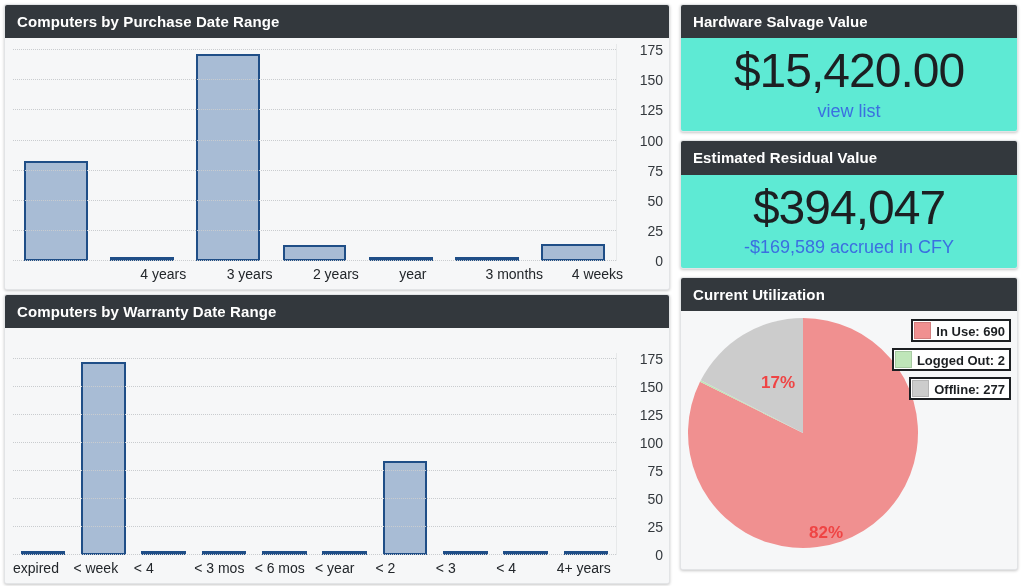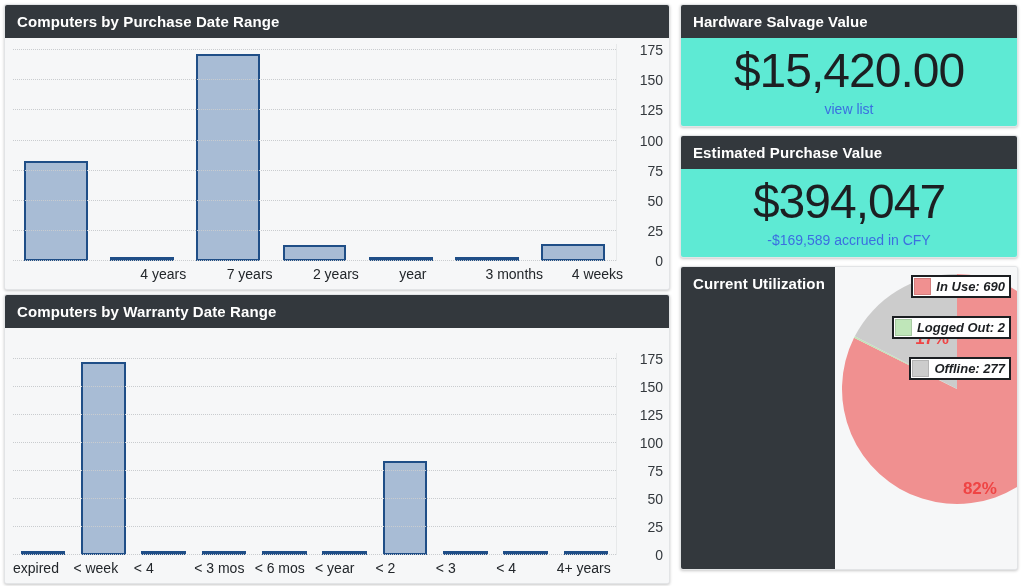--- a/index.html
+++ b/index.html
@@ -139,29 +139,29 @@
   }
   .stat-value {
     font-size: 48px;
     font-weight: 400;
     color: #1c1f22;
     line-height: 1.12;
     letter-spacing: -1px;
     white-space: nowrap;
   }
   .stat-sub {
-    font-size: 14px;
+    font-size: 18px;
     color: #3b6fe0;
     margin-top: 2px;
     line-height: 1.3;
   }
   .stat-sub a { color: #3b6fe0; text-decoration: none; }
 
   
-  .pie-card { flex: 1 1 auto; display: flex; flex-direction: row; }
+  .pie-card { flex: 1 1 auto; display: flex; flex-direction: column; }
   .pie-wrap {
     position: relative;
     flex: 1 1 auto;
     background: #f6f7f8;
   }
   .pie-svg { position: absolute; left: 4px; top: 4px; }
   .pie-label {
     position: absolute;
     font-size: 17px;
     font-weight: bold;
@@ -170,26 +170,25 @@
   .legend {
     position: absolute;
     right: 6px;
     top: 8px;
     display: flex;
     flex-direction: column;
     align-items: flex-end;
   }
   .legend-item {
     display: flex;
-    align-items: center;
+    align-items: flex-end;
     background: #ffffff;
     border: 2px solid #1c1f22;
     padding: 1px 4px 1px 1px;
-    margin-bottom: 18px;
-    font-style: italic;
+    margin-bottom: 6px;
   }
   .legend-swatch {
     width: 17px;
     height: 17px;
     margin-right: 5px;
     border: 1px solid rgba(0,0,0,0.12);
     box-sizing: border-box;
   }
   .legend-text {
     font-size: 13px;
@@ -247,21 +246,21 @@
               <div class="ylabel" style="top: calc(72.2222% - 18.5556px);">50</div>
               <div class="ylabel" style="top: calc(58.3333% - 13.8333px);">75</div>
               <div class="ylabel" style="top: calc(44.4444% - 9.11111px);">100</div>
               <div class="ylabel" style="top: calc(30.5556% - 4.38889px);">125</div>
               <div class="ylabel" style="top: calc(16.6667% + 0.333333px);">150</div>
               <div class="ylabel" style="top: calc(2.77778% + 5.05556px);">175</div>
             </div>
           <div class="xaxis offset" id="xaxis-purchase">
               <div class="xtick"></div>
               <div class="xtick">4 years</div>
-              <div class="xtick">7 years</div>
+              <div class="xtick">3 years</div>
               <div class="xtick">2 years</div>
               <div class="xtick">year</div>
               <div class="xtick">3 months</div>
               <div class="xtick">4 weeks</div>
             </div>
         </div>
       </div>
     </div>
   </div>
 
@@ -345,21 +344,21 @@
       <div class="card-header">Hardware Salvage Value</div>
       <div class="stat-body">
         <div class="stat-value">$15,420.00</div>
         <div class="stat-sub">
           <a href="#">view list</a>
         </div>
       </div>
     </div>
 
     <div class="card stat-card">
-      <div class="card-header">Estimated Purchase Value</div>
+      <div class="card-header">Estimated Residual Value</div>
       <div class="stat-body">
         <div class="stat-value">$394,047</div>
         <div class="stat-sub">-$169,589 accrued in CFY</div>
       </div>
     </div>
 
     <div class="card pie-card">
       <div class="card-header">Current Utilization</div>
       <div class="pie-wrap">
         <svg class="pie-svg" id="pie-svg" width="236" height="236" viewBox="0 0 236 236">

